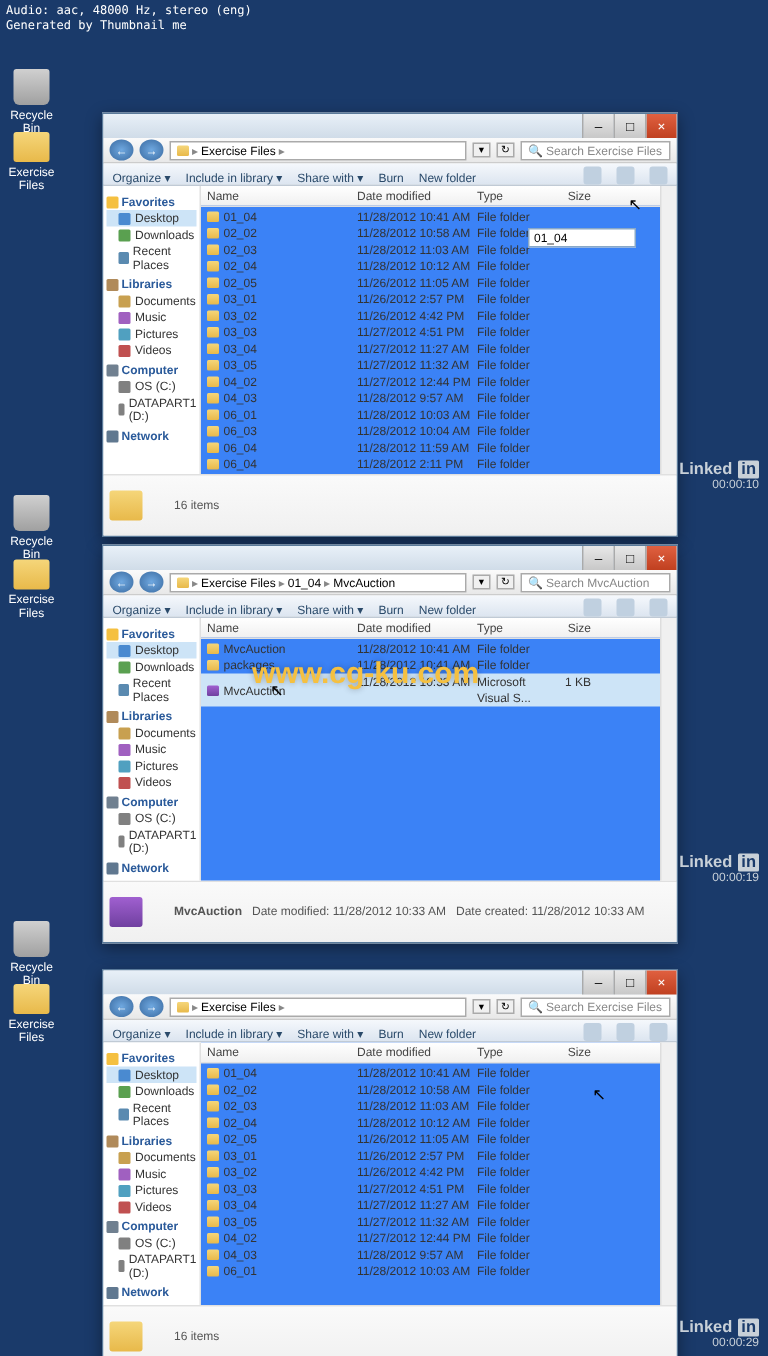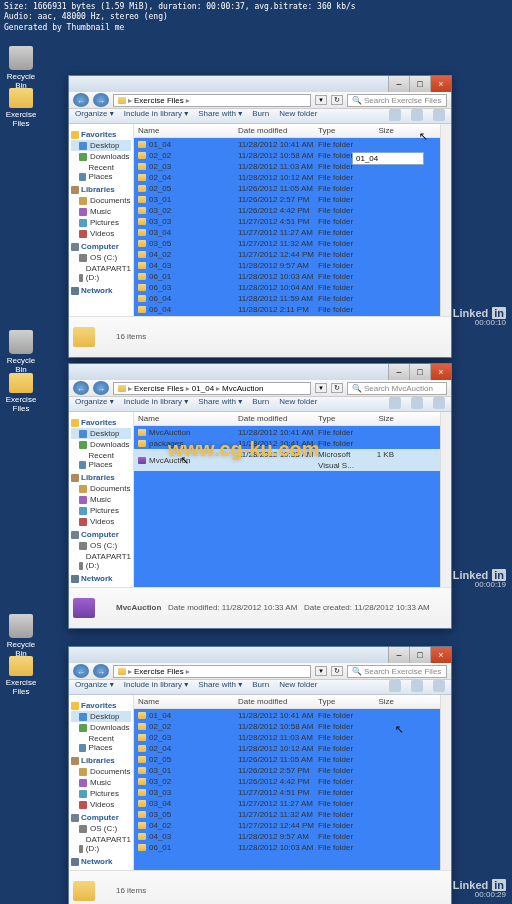--- a/index.html
+++ b/index.html
@@ -11,27 +11,27 @@
 .titlebar{height:16px;background:linear-gradient(#e8f0f8,#d0dce8);display:flex;justify-content:space-between;align-items:stretch}
 .tbtns{display:flex}
 .tbtn{width:20px;font-size:9px;display:flex;align-items:center;justify-content:center;background:linear-gradient(#e8e8e8,#c8c8c8);border-left:1px solid #aaa}
 .tbtn.cls{background:linear-gradient(#e06040,#c04020);color:#fff}
 .navrow{height:16px;background:linear-gradient(#fafafa,#e8e8e8);display:flex;align-items:center;padding:0 4px;gap:4px;border-bottom:1px solid #ccc}
 .navbtn{width:16px;height:14px;background:radial-gradient(#6fa8e0,#3a6aa0);border-radius:50%;color:#fff;font-size:8px;display:flex;align-items:center;justify-content:center}
 .pathbox{flex:1;background:#fff;border:1px solid #aaa;padding:1px 4px;font-size:8px;display:flex;align-items:center;gap:2px}
 .pathbox .sep{color:#888}
 .arr{width:10px;border:1px solid #aaa;background:#f0f0f0;font-size:7px;text-align:center}
 .srch{width:90px;background:#fff;border:1px solid #aaa;padding:1px 4px;font-size:8px;color:#888;display:flex;align-items:center;gap:2px}
-.toolbar{height:14px;background:linear-gradient(#f5f8fc,#dce5f0);display:flex;align-items:flex-start;padding:0 6px;gap:10px;font-size:8px;color:#2a4a6a;border-bottom:1px solid #c0cad5}
+.toolbar{height:14px;background:linear-gradient(#f5f8fc,#dce5f0);display:flex;align-items:flex-end;padding:0 6px;gap:10px;font-size:8px;color:#2a4a6a;border-bottom:1px solid #c0cad5}
 .toolbar .sp{flex:1}
 .tbicon{width:12px;height:12px;background:#c0d0e0;border-radius:2px}
 .body{display:flex;min-height:140px}
 .sidebar{width:60px;background:#fff;border-right:1px solid #e0e0e0;padding:3px 2px;font-size:8px}
 .sb-grp{color:#2a5a9a;font-weight:bold;margin:3px 0 1px;display:flex;align-items:center;gap:2px}
-.sb-item{padding:1px 0 1px 8px;color:#333;display:flex;align-items:flex-end;gap:3px}
+.sb-item{padding:1px 0 1px 8px;color:#333;display:flex;align-items:center;gap:3px}
 .sb-item.sel{background:#cde4f7}
 .sb-ico{width:8px;height:8px;border-radius:1px}
 .ico-fav{background:#f5c040}
 .ico-desk{background:#4a8ad0}
 .ico-dl{background:#5aa050}
 .ico-rp{background:#5a8ab0}
 .ico-lib{background:#b08a5a}
 .ico-doc{background:#c8a050}
 .ico-mus{background:#a060c0}
 .ico-pic{background:#50a0c0}
@@ -61,21 +61,20 @@
 .watermark{position:absolute;color:#f5c040;font-size:20px;font-weight:bold;text-shadow:0 0 4px rgba(0,0,0,.3);pointer-events:none}
 .linked{position:absolute;right:6px;color:#c8d0d8;font-size:11px;font-weight:bold;display:flex;align-items:center;gap:4px}
 .linked .box{background:#c8d0d8;color:#1a3a6a;padding:0 2px;border-radius:1px}
 .timestamp{font-size:8px;color:#c8d0d8}
 .scrollbar{width:10px;background:#f0f0f0;border-left:1px solid #ddd}
 </style>
 </head>
 <body>
 
 <div class="meta">
- <div>Size: 1666931 bytes (1.59 MiB), duration: 00:00:37, avg.bitrate: 360 kb/s</div>
  <div>Audio: aac, 48000 Hz, stereo (eng)</div>
  <div>Generated by Thumbnail me</div>
 </div>
 
 <div class="desk-icon" style="top:46px">
     <div class="bin"></div>
     <div>Recycle Bin</div>
   </div>
 <div class="desk-icon" style="top:88px">
     <div class="fold"></div>

